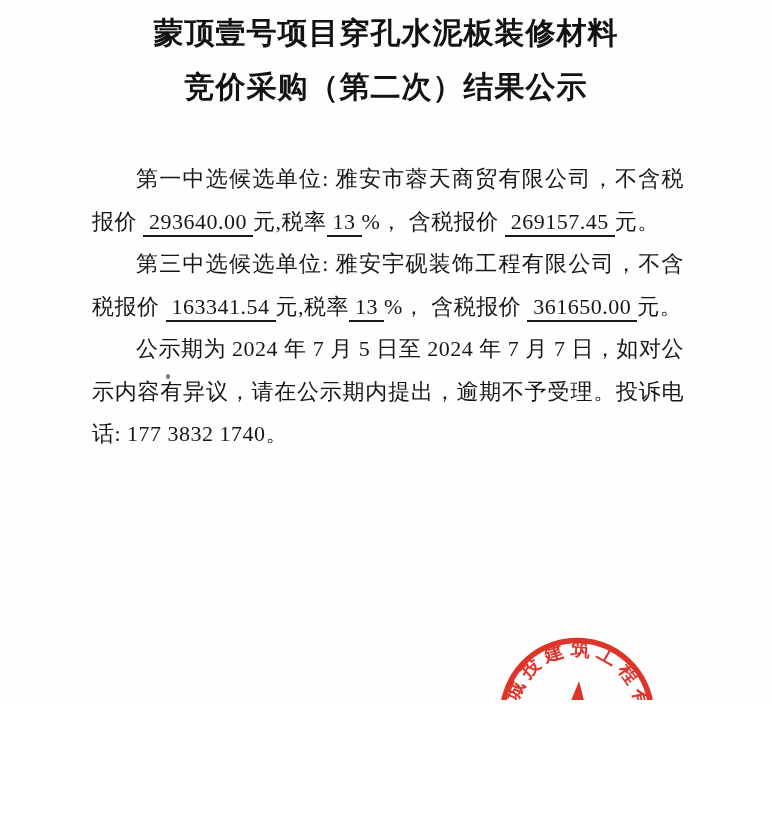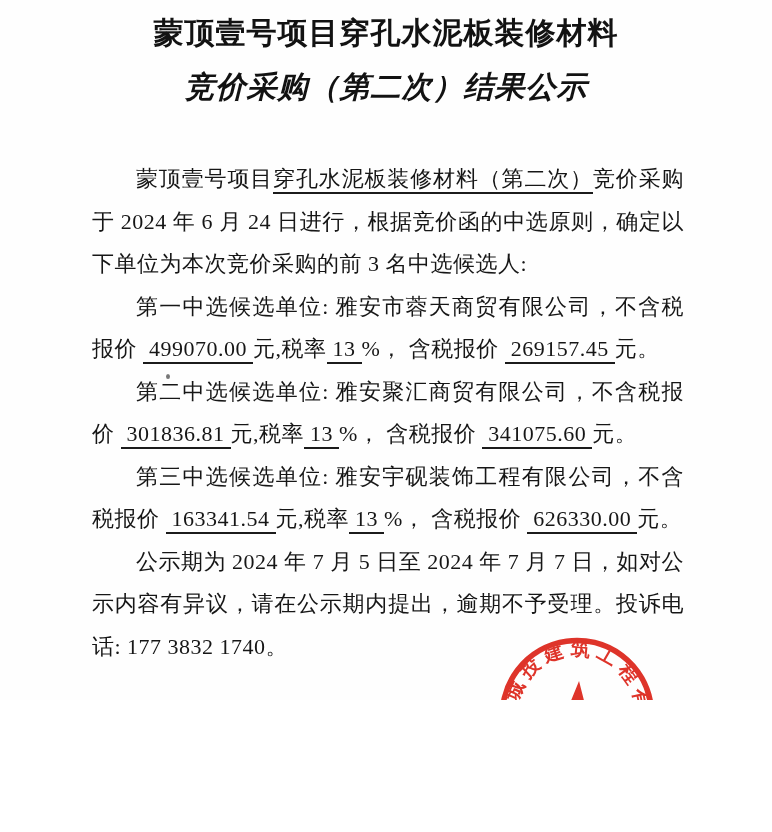--- a/index.html
+++ b/index.html
@@ -21,21 +21,21 @@
   }
   .title-line {
     margin: 0;
     font-family: "Liberation Sans", sans-serif;
     font-weight: 900;
     font-size: 30px;
     line-height: 38px;
     letter-spacing: 1px;
     color: #121212;
   }
-  .title-line + .title-line { margin-top: 16px; font-style: italic; }
+  .title-line + .title-line { margin-top: 16px; }
   .body-text {
     position: absolute;
     top: 158px;
     left: 92px;
     width: 592px;
     font-size: 22px;
     line-height: 42.5px;
     text-align: justify;
     letter-spacing: 0.5px;
   }
@@ -97,27 +97,25 @@
 
 <div class="page">
 
   <div class="titles">
     <h1 class="title-line">蒙顶壹号项目穿孔水泥板装修材料</h1>
     <h1 class="title-line">竞价采购（第二次）结果公示</h1>
   </div>
 
   <div class="body-text">
 
-    <p class="indent"><span>蒙顶壹号项目</span><span class="u-text">穿孔水泥板装修材料（第二次）</span><span>竞价采购于 2024 年 6 月 24 日进行，根据竞价函的中选原则，确定以下单位为本次竞价采购的前 3 名中选候选人:</span></p>
 
-    <p class="indent"><span>第一中选候选单位: 雅安市蓉天商贸有限公司，不含税报价</span> <span class="u-num">499070.00</span><span>元,税率</span><span class="u-num">13</span><span>%， 含税报价</span> <span class="u-num">269157.45</span><span>元。</span></p>
+    <p class="indent"><span>第一中选候选单位: 雅安市蓉天商贸有限公司，不含税报价</span> <span class="u-num">293640.00</span><span>元,税率</span><span class="u-num">13</span><span>%， 含税报价</span> <span class="u-num">269157.45</span><span>元。</span></p>
 
-    <p class="indent"><span>第二中选候选单位: 雅安聚汇商贸有限公司，不含税报价</span> <span class="u-num">301836.81</span><span>元,税率</span><span class="u-num">13</span><span>%， 含税报价</span> <span class="u-num">341075.60</span><span>元。</span></p>
 
-    <p class="indent"><span>第三中选候选单位: 雅安宇砚装饰工程有限公司，不含税报价</span> <span class="u-num">163341.54</span><span>元,税率</span><span class="u-num">13</span><span>%， 含税报价</span> <span class="u-num">626330.00</span><span>元。</span></p>
+    <p class="indent"><span>第三中选候选单位: 雅安宇砚装饰工程有限公司，不含税报价</span> <span class="u-num">163341.54</span><span>元,税率</span><span class="u-num">13</span><span>%， 含税报价</span> <span class="u-num">361650.00</span><span>元。</span></p>
 
     <p class="indent">公示期为 2024 年 7 月 5 日至 2024 年 7 月 7 日，如对公示内容有异议，请在公示期内提出，逾期不予受理。投诉电话: 177 3832 1740。</p>
   </div>
 
   <div class="signature">雅安城投建筑工程有限公司</div>
   <div class="date">2024 年 7 月 5 日</div>
 
   <div class="seal">
     <svg viewBox="0 0 200 200">
       <circle class="seal-ring" cx="100" cy="100" r="92"></circle>

